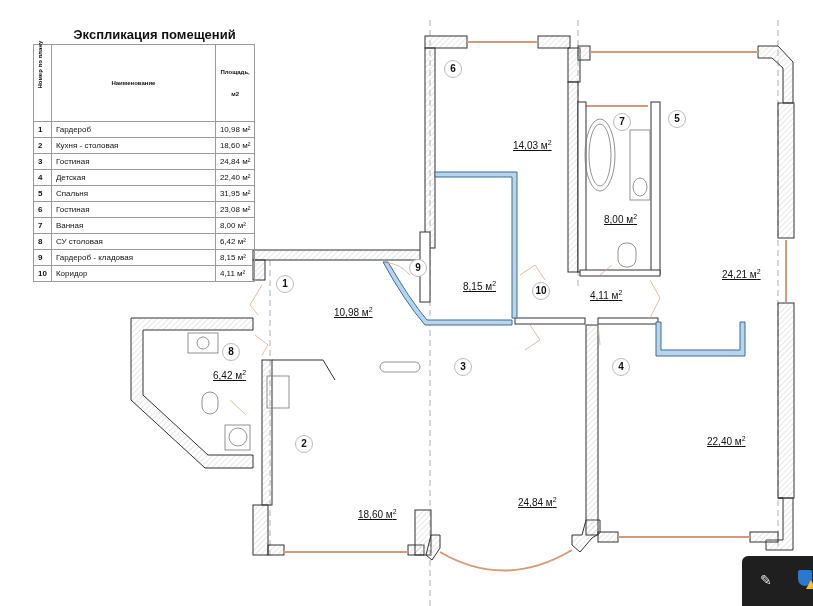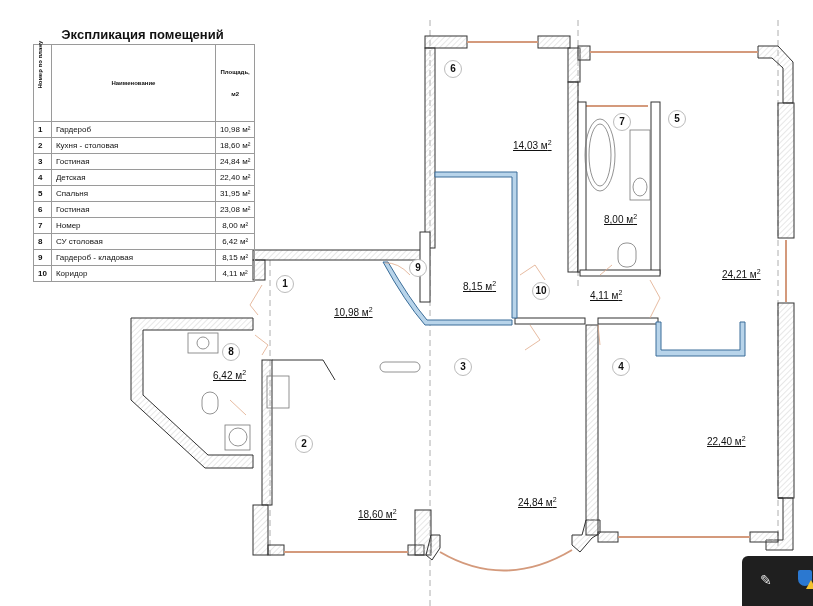--- a/index.html
+++ b/index.html
@@ -1,27 +1,27 @@
 <!DOCTYPE html>
 <html><head>
 <meta charset="utf-8">
 <style>
   html, body { margin:0; padding:0; }
   body { width:813px; height:606px; background:#ffffff; position:relative; overflow:hidden; font-family:"Liberation Sans", sans-serif; }
   #plan { position:absolute; left:0; top:0; }
-  .title { position:absolute; left:30px; top:27px; width:225px; text-align:center; font-weight:bold; font-size:13px; color:#111; }
+  .title { position:absolute; left:42px; top:27px; width:225px; text-align:center; font-weight:bold; font-size:13px; color:#111; }
   table.expl { position:absolute; left:33px; top:44px; border-collapse:collapse; font-size:8px; color:#111; }
   table.expl td, table.expl th { border:1px solid #9a9a9a; padding:0 4px; height:15px; }
   table.expl th { font-size:6px; font-weight:bold; height:76px; }
   table.expl th.num { width:11px; padding:0; }
   table.expl th.num div { transform:rotate(-90deg); white-space:nowrap; width:11px; font-size:6px; }
   table.expl th.name { width:155px; }
   table.expl th.area { width:30px; line-height:22px; font-size:6px; }
   table.expl td.n { font-weight:bold; text-align:left; }
-  table.expl td.a { text-align:center; white-space:nowrap; }
+  table.expl td.a { text-align:left; white-space:nowrap; }
   .lbl { position:absolute; font-size:10px; color:#111; text-decoration:underline; white-space:nowrap; }
   .lbl sup { font-size:7px; }
   .tag { position:absolute; width:16px; height:16px; border:1px solid #bbb; border-radius:50%; font-size:10px; font-weight:bold; text-align:center; line-height:16px; color:#111; background:#fff; }
   .tray { position:absolute; left:742px; top:556px; width:90px; height:60px; background:#1f1f1f; border-radius:6px 0 0 0; }
   .tray .i1 { position:absolute; left:18px; top:16px; color:#e8e8e8; font-size:14px; }
   .tray .i2 { position:absolute; left:56px; top:14px; width:14px; height:16px; background:#2b78d0; border-radius:2px 2px 7px 7px; }
   .tray .i2b { position:absolute; left:64px; top:24px; width:0; height:0; border-left:5px solid transparent; border-right:5px solid transparent; border-bottom:9px solid #f2c12e; }
 </style>
 </head>
 <body>
@@ -164,21 +164,21 @@
         <td>Спальня</td>
         <td class="a">31,95 м²</td>
       </tr>
     <tr>
         <td class="n">6</td>
         <td>Гостиная</td>
         <td class="a">23,08 м²</td>
       </tr>
     <tr>
         <td class="n">7</td>
-        <td>Номер</td>
+        <td>Ванная</td>
         <td class="a">8,00 м²</td>
       </tr>
     <tr>
         <td class="n">8</td>
         <td>СУ столовая</td>
         <td class="a">6,42 м²</td>
       </tr>
     <tr>
         <td class="n">9</td>
         <td>Гардероб - кладовая</td>

